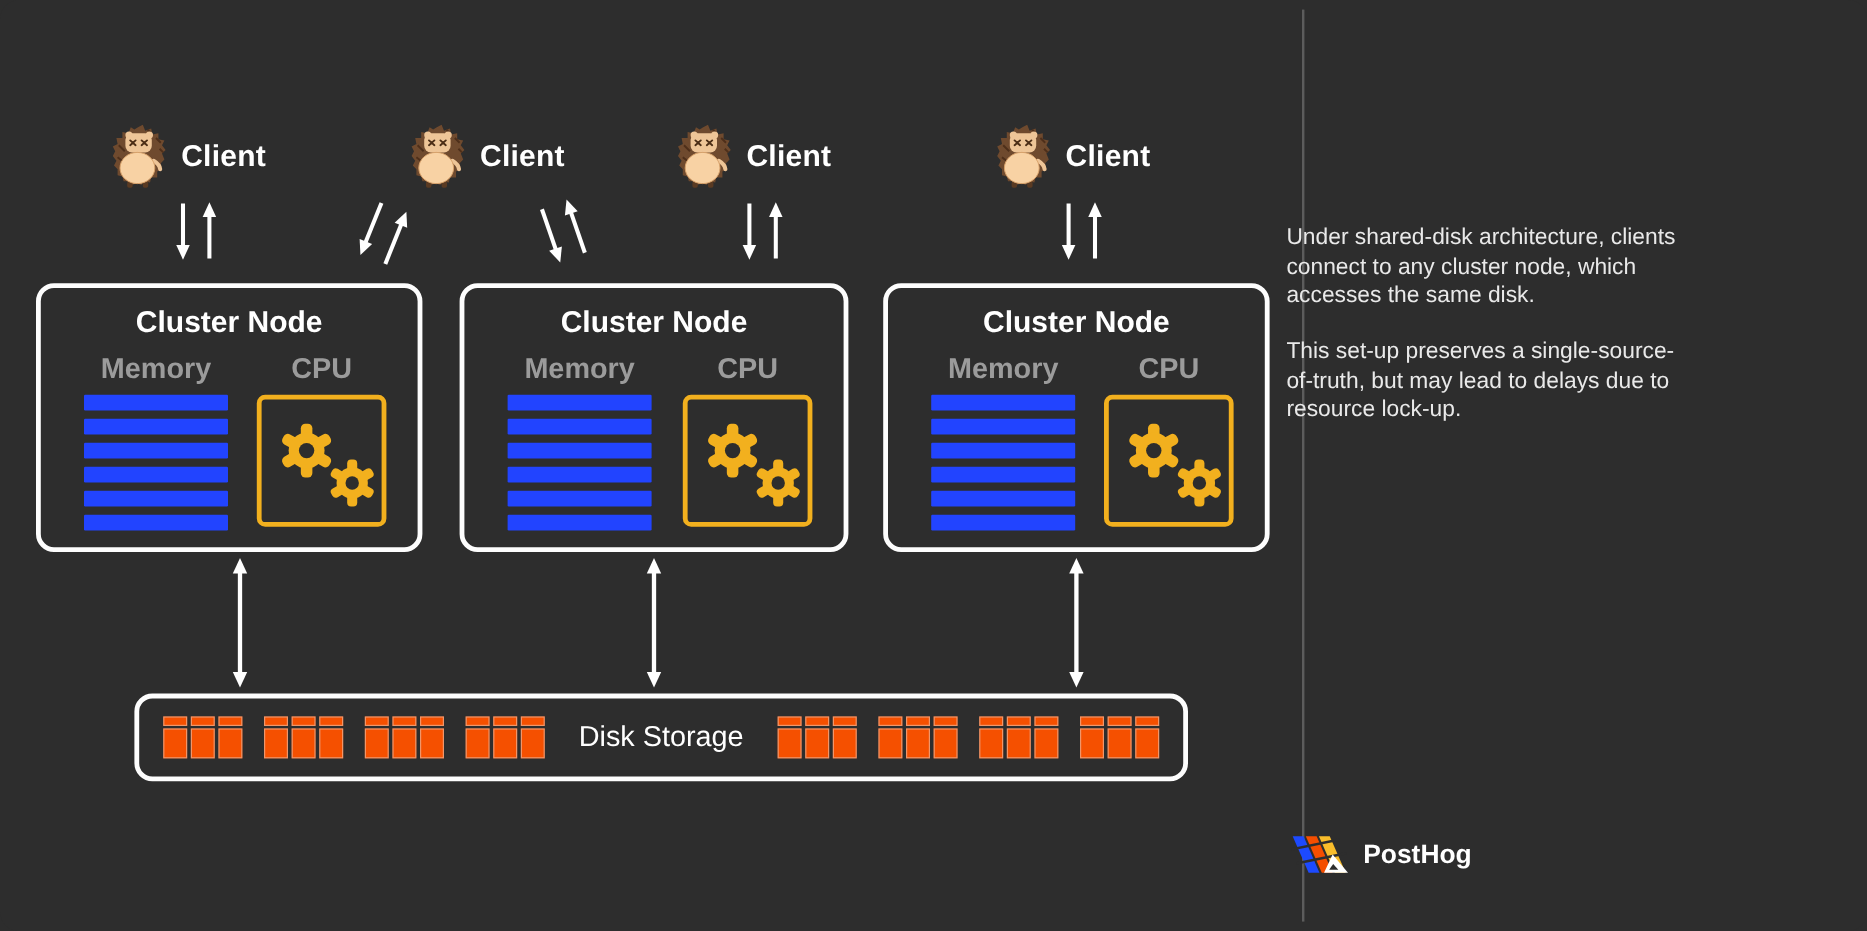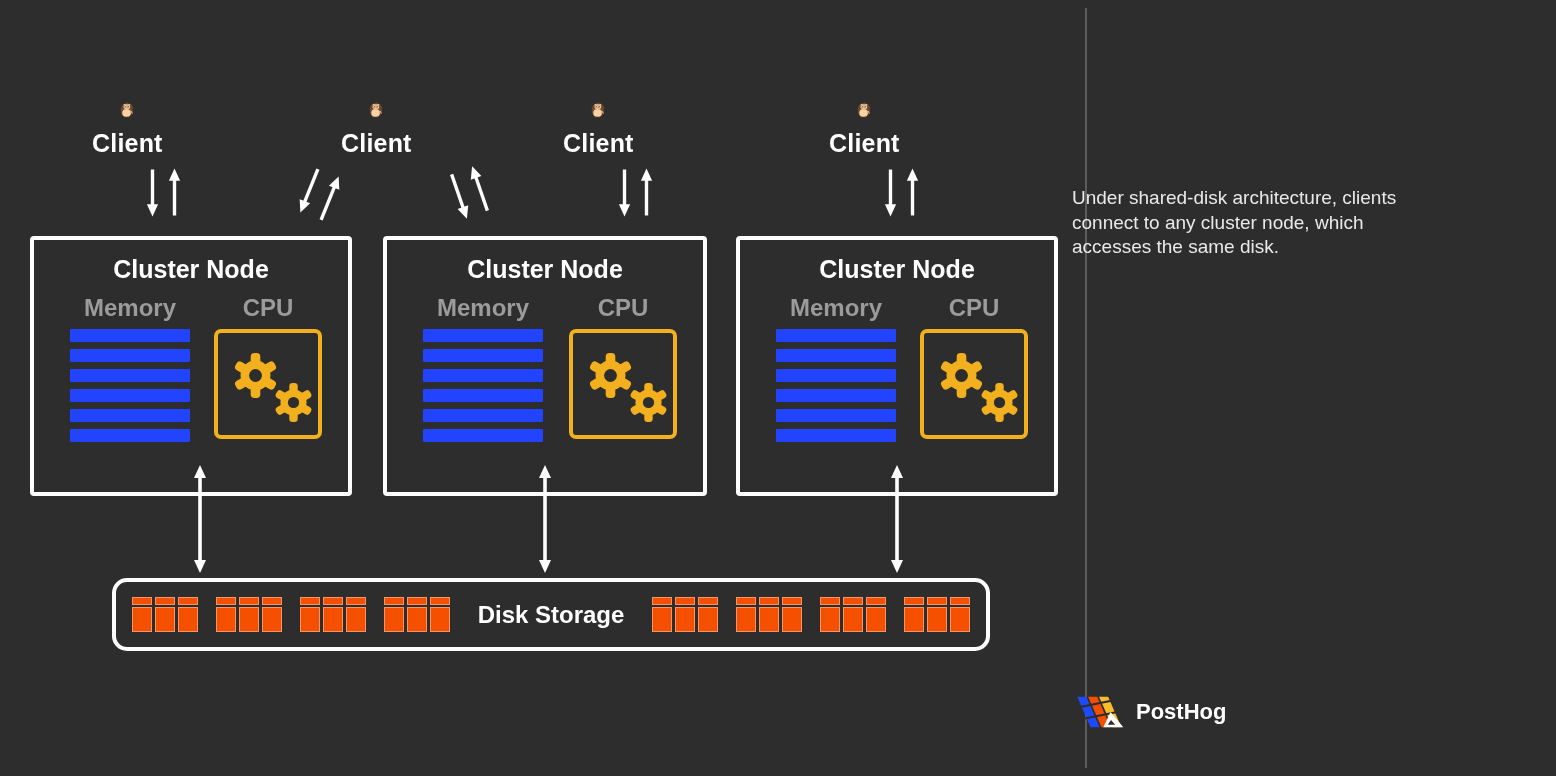--- a/index.html
+++ b/index.html
@@ -4,54 +4,54 @@
 <style>
   html,body{margin:0;padding:0;background:#2d2d2d;}
   .canvas{
     position:relative;width:1556px;height:776px;overflow:hidden;
     background:var(--background,#2d2d2d);border-radius:16px;
     font-family:"Liberation Sans",sans-serif;
   }
   svg{display:block;}
 
   
-  .client{position:absolute;top:102px;display:flex;align-items:center;gap:11px;height:56px;flex-direction:column;}
+  .client{position:absolute;top:102px;display:flex;align-items:center;gap:11px;height:56px;}
   .client .hog{width:48px;height:54px;}
   .client-label{color:#fff;font-size:25px;font-weight:700;letter-spacing:.2px;}
 
   
   .arrow-pair{position:absolute;display:flex;gap:7px;width:37px;height:53px;}
   .arrow-pair svg{width:15px;height:53px;}
   .double-arrow{position:absolute;width:16px;height:110px;}
   .double-arrow svg{width:16px;height:110px;}
 
   
   .node{
-    position:absolute;top:236px;height:260px;box-sizing:border-box;
-    border:4px solid #fdfdfd;border-radius:4px;background:var(--background,#2d2d2d);
+    position:absolute;top:236px;height:224px;box-sizing:border-box;
+    border:4px solid #fdfdfd;border-radius:15px;background:var(--background,#2d2d2d);
   }
   .node-title{margin-top:15px;text-align:center;color:#fff;font-size:25px;font-weight:700;line-height:28px;}
   .node-body{display:flex;justify-content:space-between;padding:0 26px 0 36px;margin-top:12px;}
   .mem-col{width:120px;text-align:center;}
   .cpu-col{width:108px;text-align:center;}
   .sub-label{color:var(--label_gray,#9b9b9b);font-size:24px;font-weight:700;line-height:26px;margin-bottom:8px;}
   .mem-bars{display:flex;flex-direction:column;gap:7px;}
   .bar{height:13px;background:var(--memory_blue,#2244ff);border-radius:1px;}
   .cpu-box{position:relative;width:108px;height:110px;box-sizing:border-box;
     border:4.5px solid var(--cpu_yellow,#f2b01e);border-radius:7px;}
   .gear-a{position:absolute;left:14px;top:19px;width:47px;height:47px;}
   .gear-b{position:absolute;left:55px;top:49px;width:41px;height:41px;}
 
   
   .disk-box{
     position:absolute;left:112px;top:578px;width:878px;height:73px;box-sizing:border-box;
     border:4px solid #fdfdfd;border-radius:15px;background:var(--background,#2d2d2d);
     display:flex;align-items:center;justify-content:center;gap:18px;
   }
-  .disk-label{color:#fff;font-size:24px;font-weight:700;white-space:nowrap;margin:0 10px;}
+  .disk-label{color:#fff;font-size:24px;font-weight:400;white-space:nowrap;margin:0 10px;}
   .disk-group{display:flex;gap:3px;}
   .disk-col{width:20px;display:flex;flex-direction:column;gap:2px;}
   .disk-cap{height:8px;background:var(--disk_orange,#f55000);box-sizing:border-box;border:1px solid rgba(235,235,235,.45);}
   .disk-body{height:25px;background:var(--disk_orange,#f55000);box-sizing:border-box;border:1px solid rgba(235,235,235,.45);}
 
   
   .divider{position:absolute;left:1085px;top:8px;width:2px;height:760px;background:var(--divider_gray,#5c5c5c);}
   .panel-title{
     position:absolute;left:1128px;top:38px;color:#fff;
     font-size:46px;font-weight:700;line-height:58px;white-space:pre-line;letter-spacing:.3px;
@@ -406,20 +406,23 @@
           <div class="disk-cap"></div>
           <div class="disk-body"></div>
         </div>
     </div>
   </div>
 
   <div class="divider"></div>
   <p class="panel-p p1" style="margin:0">Under shared-disk architecture, clients
 connect to any cluster node, which
 accesses the same disk.</p>
+  <p class="panel-p p2" style="margin:0">This set-up preserves a single-source-
+of-truth, but may lead to delays due to
+resource lock-up.</p>
 
   <div class="logo">
     <svg>
         <use href="#phlogo"></use>
       </svg>
     <span class="logo-text">PostHog</span>
   </div>
 
 </div>
 

